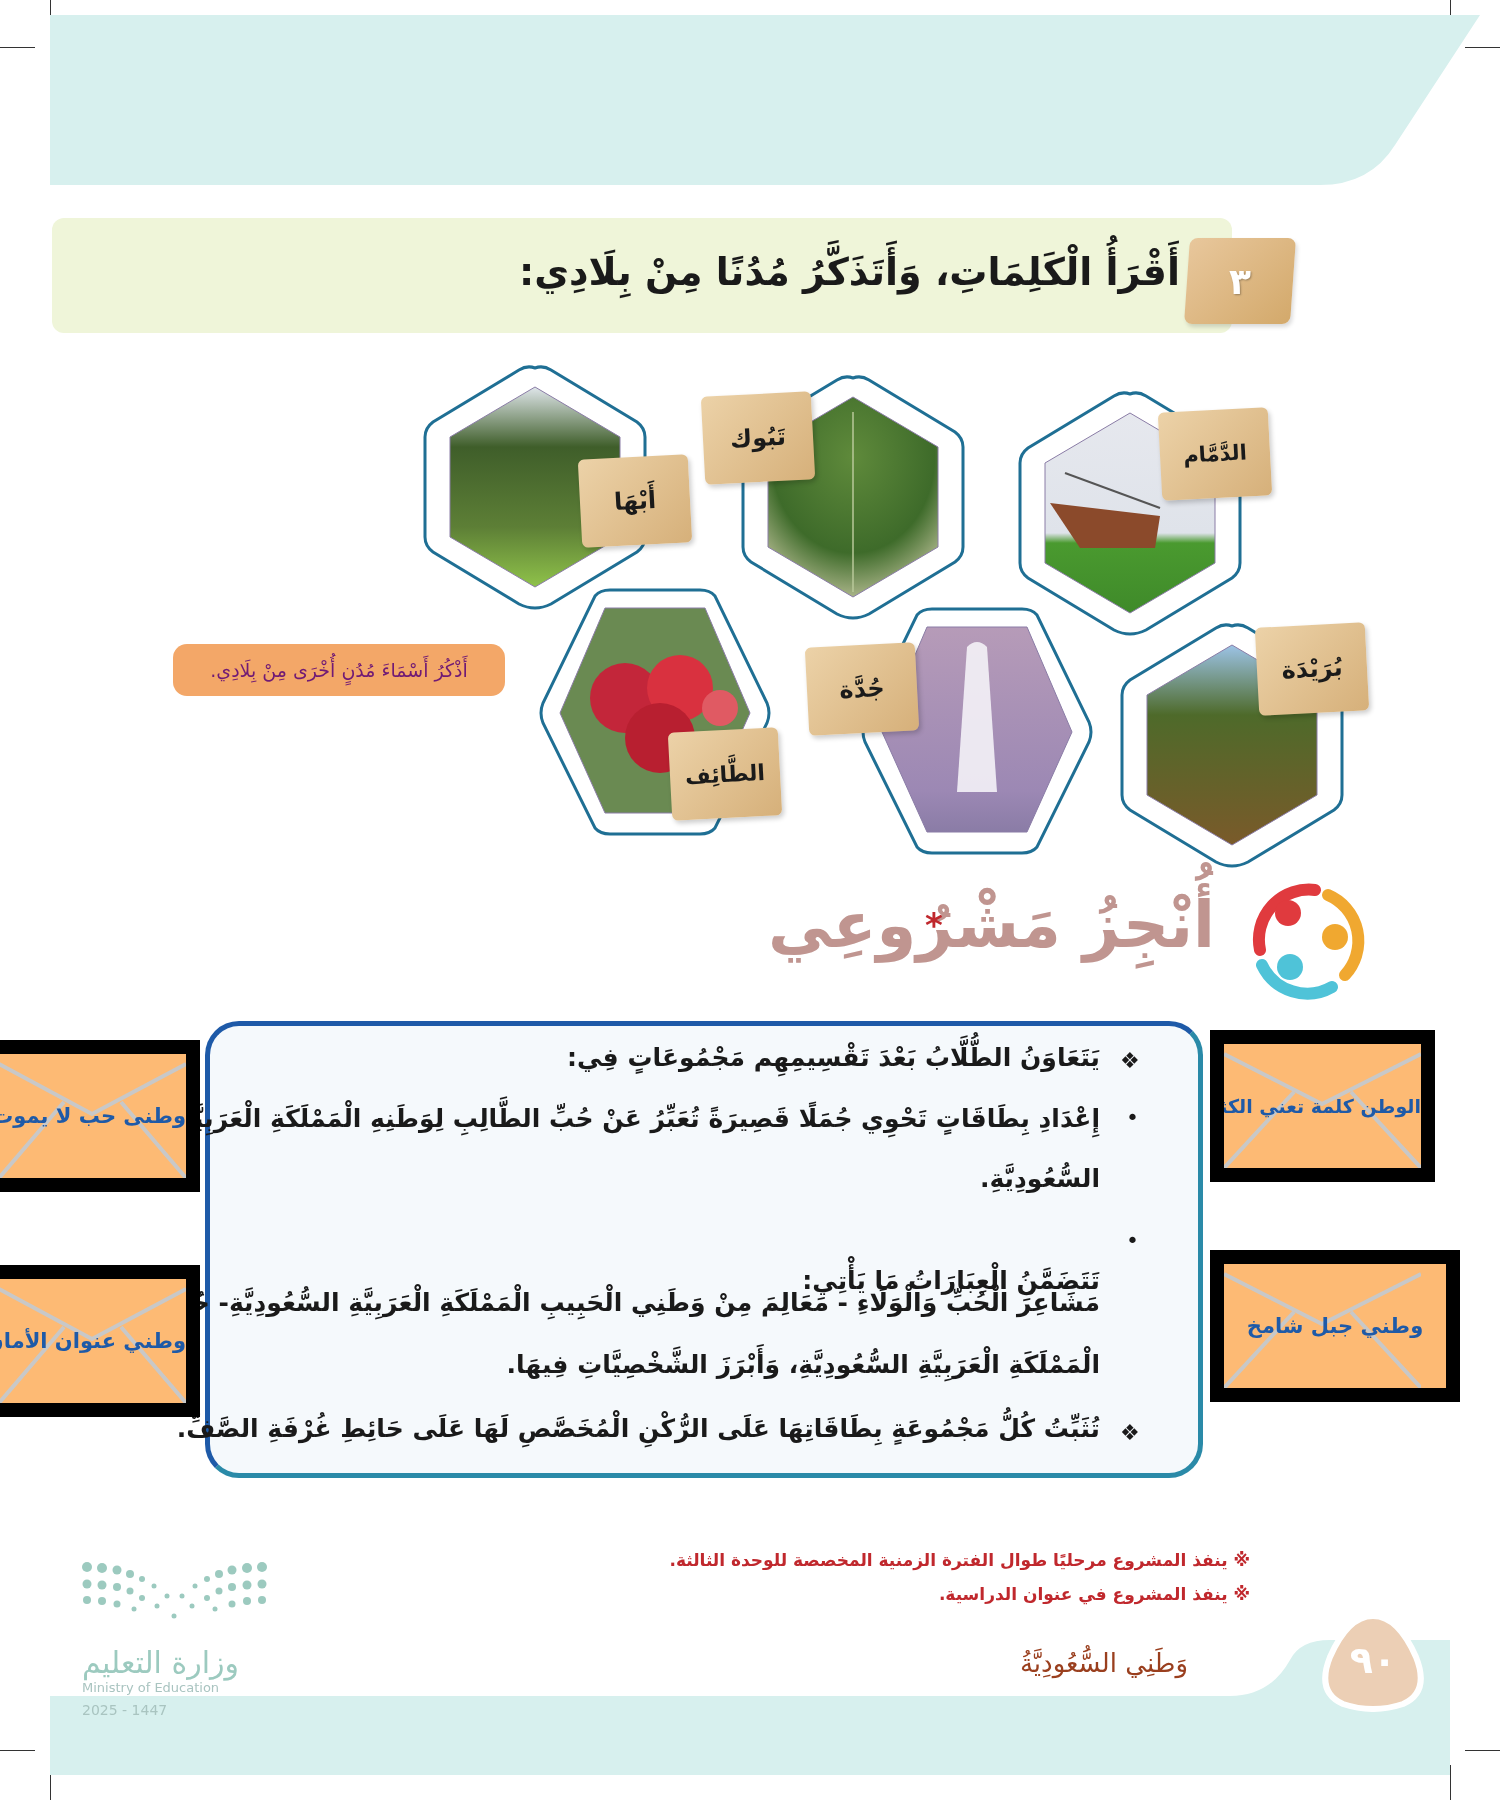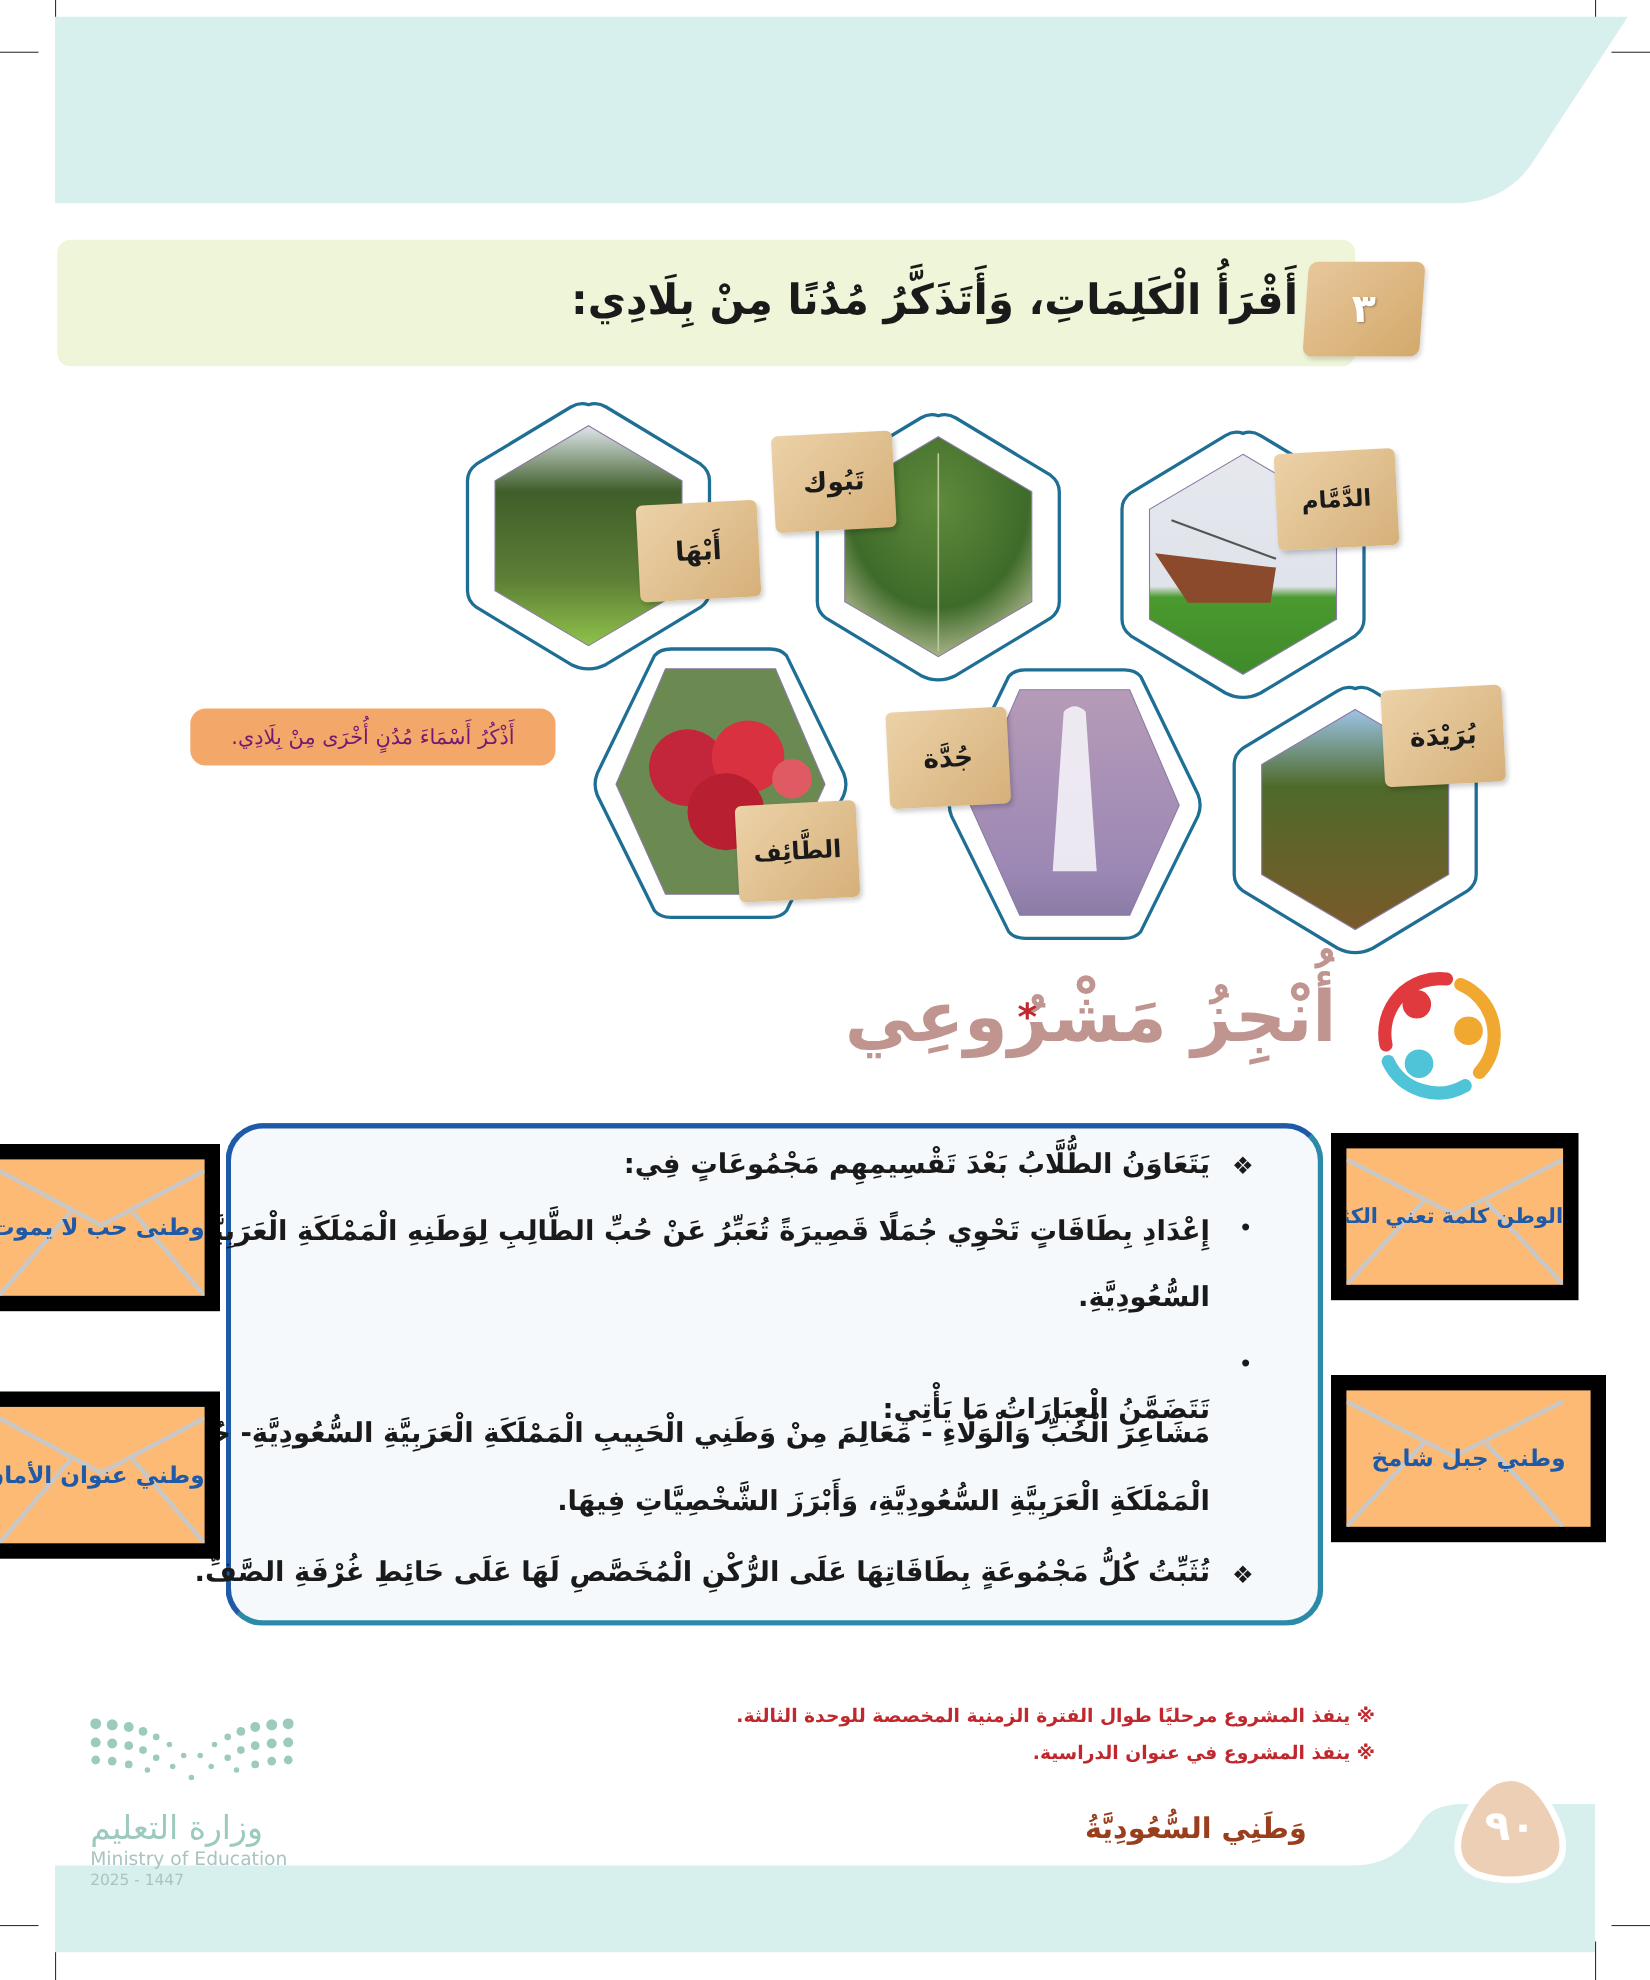--- a/index.html
+++ b/index.html
@@ -74,25 +74,25 @@
     position: absolute; left: 0; right: 0; top: 50%; transform: translateY(-50%);
     text-align: center; direction: rtl; color: #1e5aa8; font-size: 21px; font-weight: bold;
     white-space: nowrap;
   }
 
   .footnote { position: absolute; right: 250px; direction: rtl; white-space: nowrap;
     color: #c0282d; font-size: 17px; font-weight: bold; }
 
   .logo-dots { position: absolute; left: 82px; top: 1562px; width: 185px; height: 65px; }
   .logo-ar { position: absolute; left: 82px; top: 1645px; font-size: 30px; color: #9ccabf; direction: rtl; letter-spacing: 2px; }
-  .logo-en { position: absolute; left: 82px; top: 1680px; font-size: 17px; color: #a9c4c0; }
+  .logo-en { position: absolute; left: 82px; top: 1680px; font-size: 13px; color: #a9c4c0; }
   .logo-year { position: absolute; left: 82px; top: 1702px; font-size: 14px; color: #a9c4c0; }
 
   .bottom-band { position: absolute; left: 0; top: 1640px; width: 1500px; height: 135px; }
-  .footer-title { position: absolute; right: 312px; top: 1648px; direction: rtl; font-size: 26px; font-weight: bold; color: #9a3f1e; }
+  .footer-title { position: absolute; right: 312px; top: 1648px; direction: rtl; font-size: 26px; font-weight: normal; color: #9a3f1e; }
   .page-num {
     position: absolute; left: 1318px; top: 1612px; width: 110px; height: 100px;
   }
   .page-num span { position: absolute; left: 0; right: 0; top: 26px; text-align: center; font-size: 38px; font-weight: bold; color: #fff; }
 </style>
 </head>
 <body>
 
 <div class="crop" style="left:0;top:47px;width:35px;height:1px;"></div>
 <div class="crop" style="left:50px;top:0;width:1px;height:35px;"></div>

